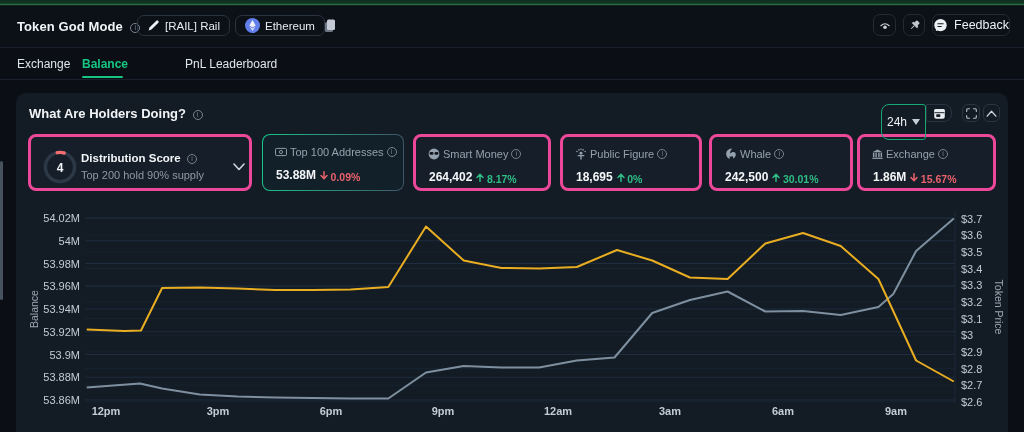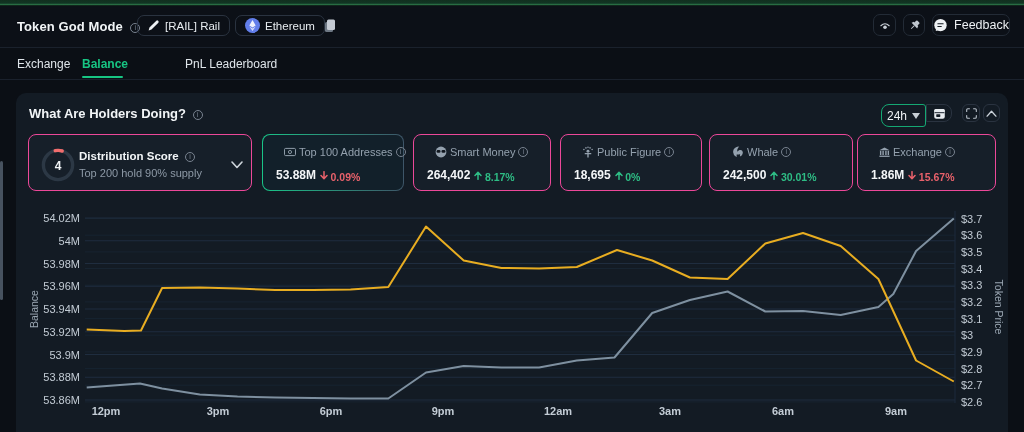--- a/index.html
+++ b/index.html
@@ -21,27 +21,27 @@
 #btn-fb { left:932px; width:78px; gap:6px; color:#eef1f4; font-size:12.5px; }
 #tabs { left:0; top:47px; width:1024px; height:33px; border-top:1px solid #1a212c; border-bottom:1px solid #1a212c; background:#0b0f15; }
 .tab { position:absolute; top:57px; font-size:12px; color:#dfe5ea; }
 #tab1 { left:17px; }
 #tab2 { left:82px; color:#17c583; font-weight:bold; font-size:12px; }
 #tab3 { left:141px;margin-left:44px; }
 #tab2u { left:82px; top:76px; width:41px; height:2px; background:#17c583; border-radius:2px; }
 #card { left:16px; top:93px; width:992px; height:339px; background:#131b24; border-radius:10px 10px 0 0; }
 #card-title { left:29px; top:106px; font-size:13px; font-weight:bold; color:#f2f5f7; }
 
-#ctl-24h { left:881px; top:104px; width:45px; height:23px; border:1px solid #15a873; border-radius:8px 3px 3px 8px; display:flex; align-items:center; justify-content:center; gap:5px; color:#eef2f5; font-size:12px; z-index:3;}
+#ctl-24h { left:881px; top:104px; width:45px; height:36px; border:1px solid #15a873; border-radius:8px 3px 3px 8px; display:flex; align-items:center; justify-content:center; gap:5px; color:#eef2f5; font-size:12px; z-index:3;}
 #ctl-cal { left:926px; top:104px; width:26px; height:18px; border:1px solid #2a3340; border-radius:0 8px 8px 0; display:flex; align-items:center; justify-content:center; }
 #ctl-fs { left:962px; top:104px; width:18px; height:18px; border:1px solid #2a3340; border-radius:6px; display:flex; align-items:center; justify-content:center;}
 #ctl-up { left:983px; top:104px; width:17px; height:18px; border:1px solid #2a3340; border-radius:6px; display:flex; align-items:center; justify-content:center;}
 
-.scard { position:absolute; top:134px; height:57px; background:#161f29; border:1px solid #ec4899; border-radius:8px; }
-.scard .trow { position:absolute; left:12px; top:11px; display:flex; align-items:center; gap:3px; font-size:11px; color:#94a1ae; white-space:nowrap;margin-left:9px; }
+.scard { position:absolute; top:134px; height:57px; background:#161f29; border:3px solid #ec4899; border-radius:8px; }
+.scard .trow { position:absolute; left:12px; top:11px; display:flex; align-items:center; gap:3px; font-size:11px; color:#94a1ae; white-space:nowrap; }
 .scard .vrow { position:absolute; left:13px; top:33px; display:flex; align-items:baseline; gap:4px; font-size:12px; font-weight:bold; color:#f4f6f8; }
 .pct { font-size:10.5px; font-weight:bold; display:inline-flex; align-items:flex-start; gap:2.5px; position:relative; top:0.5px; }
 .red { color:#e8616b; } .grn { color:#2ebd85; }
 #sc0 { left:28px; width:224px; }
 #sc1 { left:262px; width:142px; background:#102022; border:1px solid transparent; background:
   linear-gradient(#12202a,#12202a) padding-box,
   linear-gradient(90deg,#19c588,#3e5568) border-box; }
 #sc2 { left:413px; width:138px; }
 #sc3 { left:560px; width:142px; }
 #sc4 { left:709px; width:144px;text-decoration:underline; }

